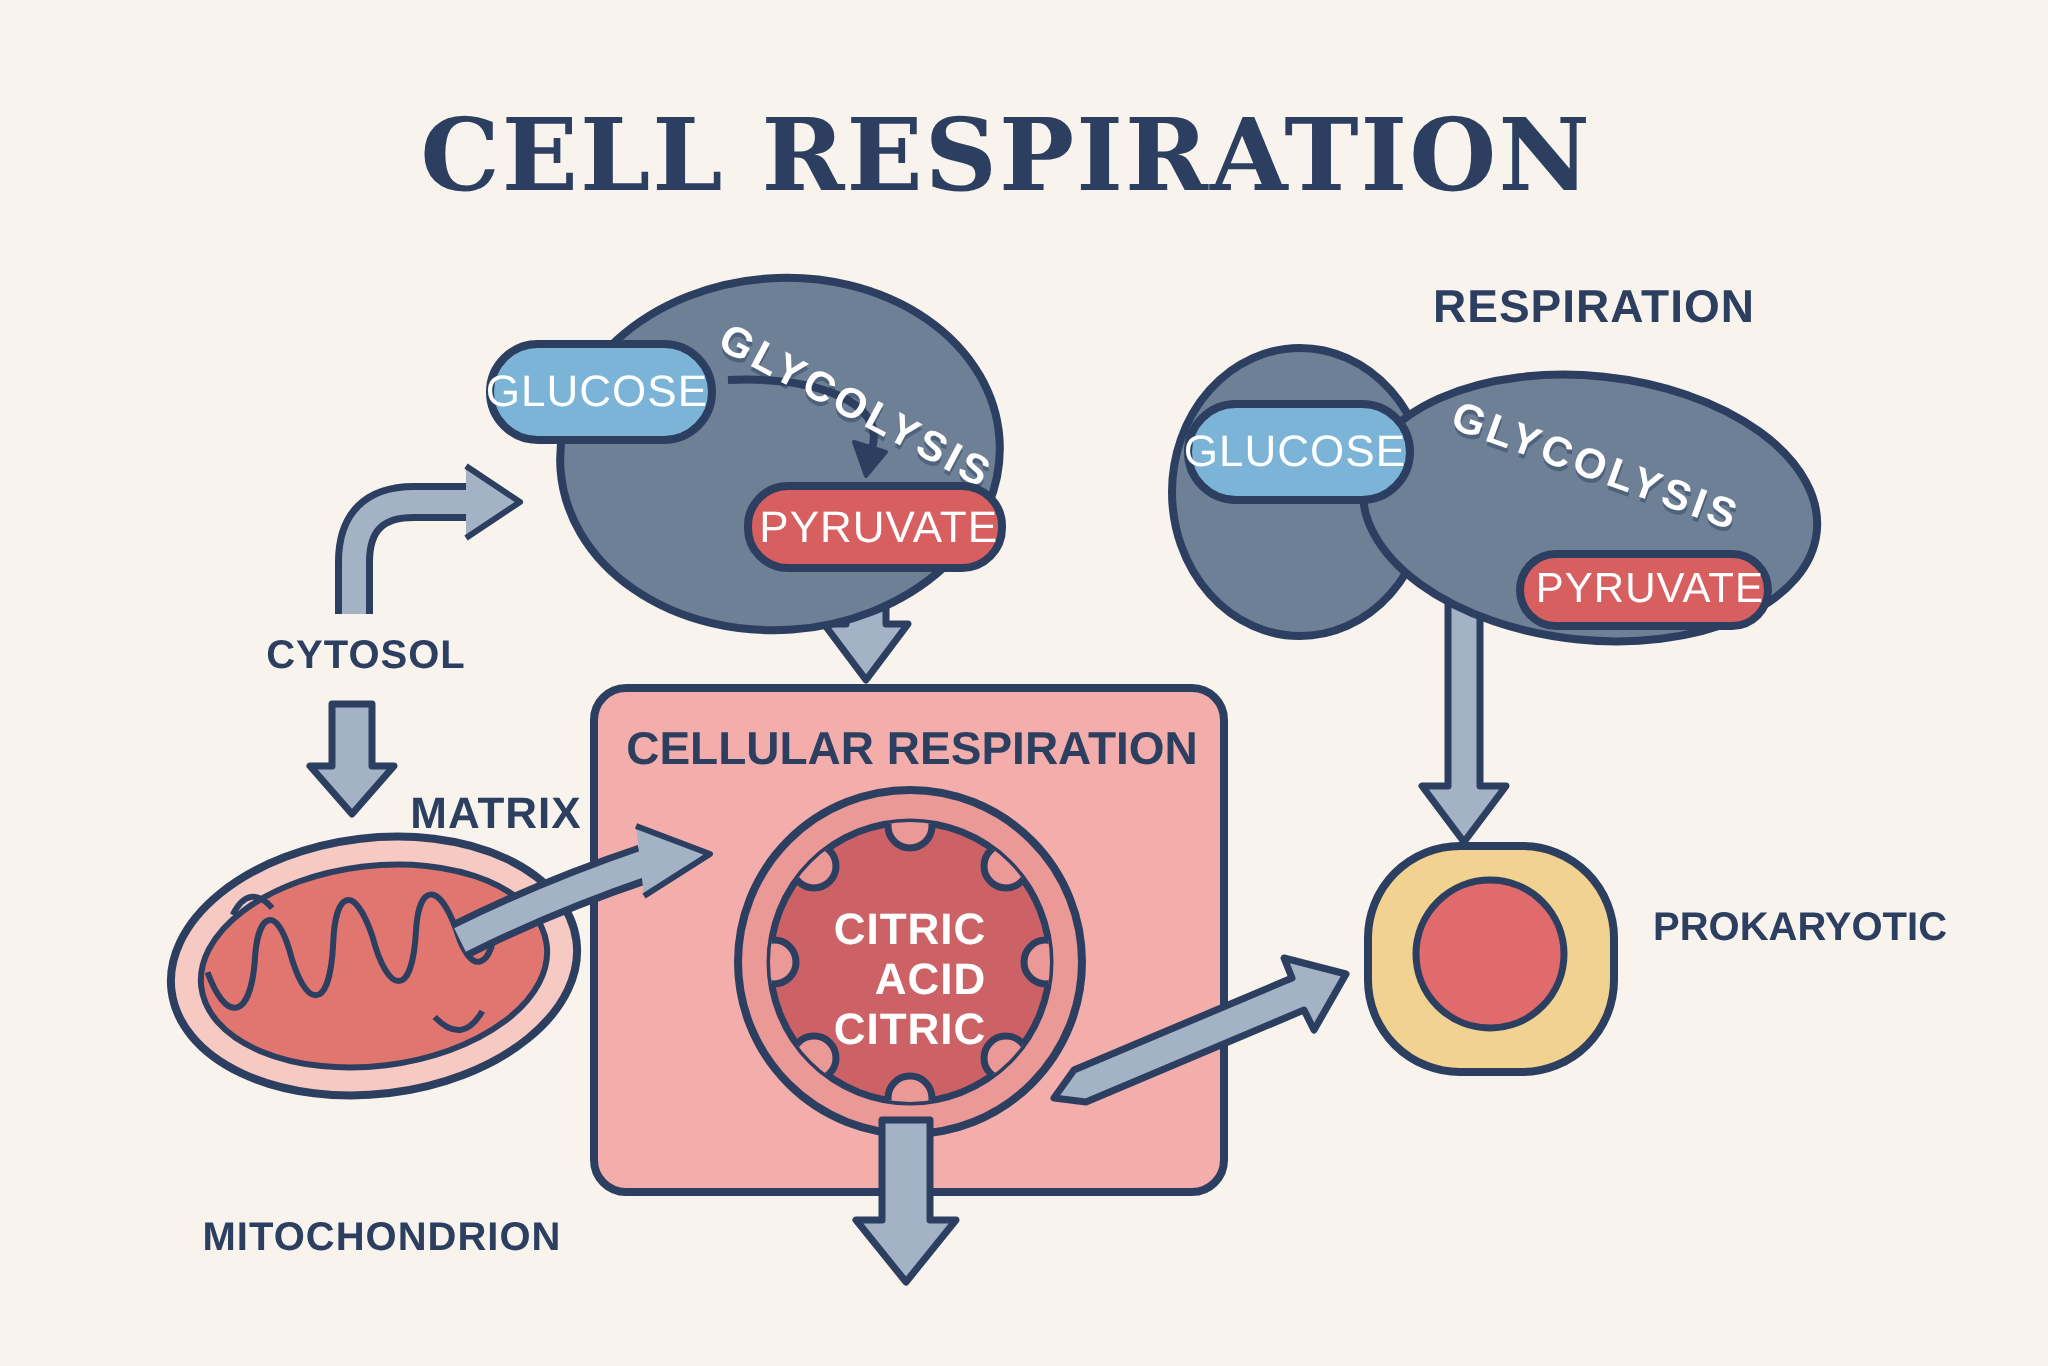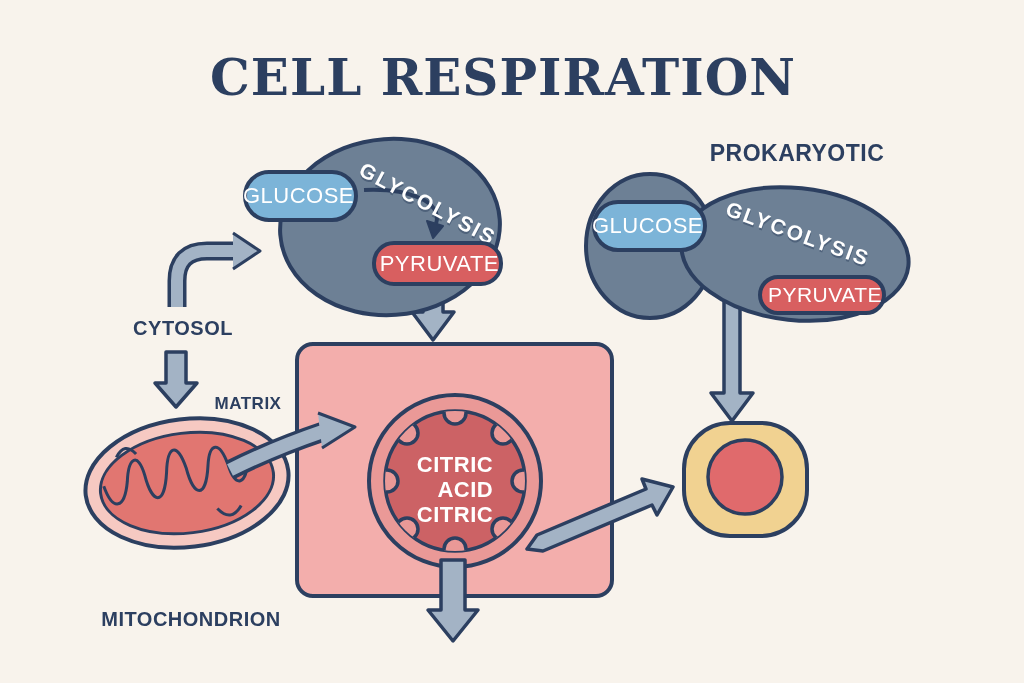--- a/index.html
+++ b/index.html
@@ -96,46 +96,48 @@
     <polygon points="465,560 465,610 478,610 453,641 428,610 441,610 441,560" fill="var(--arrow)" stroke="var(--navy)" stroke-width="3.5" stroke-linejoin="round"></polygon>
     <polygon points="543,551 652,505 657,515 673,487 642,479 646,489 537,535 527,549" fill="var(--arrow)" stroke="var(--navy)" stroke-width="3.5" stroke-linejoin="round"></polygon>
 
     <g>
       <rect x="684" y="423" width="123" height="113" rx="46" fill="var(--cell_yellow)" stroke="var(--navy)" stroke-width="4"></rect>
       <circle cx="745" cy="477" r="37" fill="var(--nucleus_red)" stroke="var(--navy)" stroke-width="3.5"></circle>
     </g>
   </svg>
 
   <div class="lbl title" style="left:503px;top:48px;">CELL RESPIRATION</div>
-  <div class="lbl" style="left:797px;top:140px;font-size:23px;">PROKARYOTIC</div>
+  <div class="lbl" style="left:797px;top:140px;font-size:23px;">RESPIRATION</div>
 
   <div class="pill blue" style="left:243px;top:170px;width:115px;height:52px;border-radius:26px;font-size:22px;">
       <span>GLUCOSE</span>
     </div>
   <div class="glyco" style="left:352px;top:192px;font-size:21px;transform:rotate(28deg);">GLYCOLYSIS</div>
   <div class="pill red" style="left:372px;top:241px;width:131px;height:45px;border-radius:22px;font-size:22px;">
       <span>PYRUVATE</span>
     </div>
 
   <div class="lbl" style="left:183px;top:317px;font-size:20px;">CYTOSOL</div>
-  <div class="lbl" style="left:248px;top:394px;font-size:17px;">MATRIX</div>
+  <div class="lbl" style="left:248px;top:394px;font-size:22px;">MATRIX</div>
   <div class="lbl" style="left:191px;top:563px;font-size:20px;margin-top:45px;">MITOCHONDRION</div>
 
+  <div class="lbl" style="left:456px;top:361px;font-size:23px;letter-spacing:0;">CELLULAR RESPIRATION</div>
   <div class="cycle-text" style="left:455px;top:452px;font-size:22px;line-height:25px;text-align:right;">
     <span class="ln">CITRIC</span>
     <span class="ln">ACID</span>
     <span class="ln">CITRIC</span>
   </div>
 
   <div class="pill blue" style="left:592px;top:200px;width:115px;height:52px;border-radius:26px;font-size:22px;">
       <span>GLUCOSE</span>
     </div>
   <div class="glyco" style="left:722px;top:222px;font-size:21px;transform:rotate(20deg);">GLYCOLYSIS</div>
   <div class="pill red" style="left:758px;top:275px;width:128px;height:40px;border-radius:20px;font-size:21px;">
       <span>PYRUVATE</span>
     </div>
 
   <div class="stack" style="left:833px;top:344px;font-size:20px;line-height:24px;">
   </div>
   <div class="stack" style="left:900px;top:452px;font-size:20px;line-height:24px;">
+    <span class="ln">PROKARYOTIC</span>
   </div>
 
 </div>
 
 </body></html>

